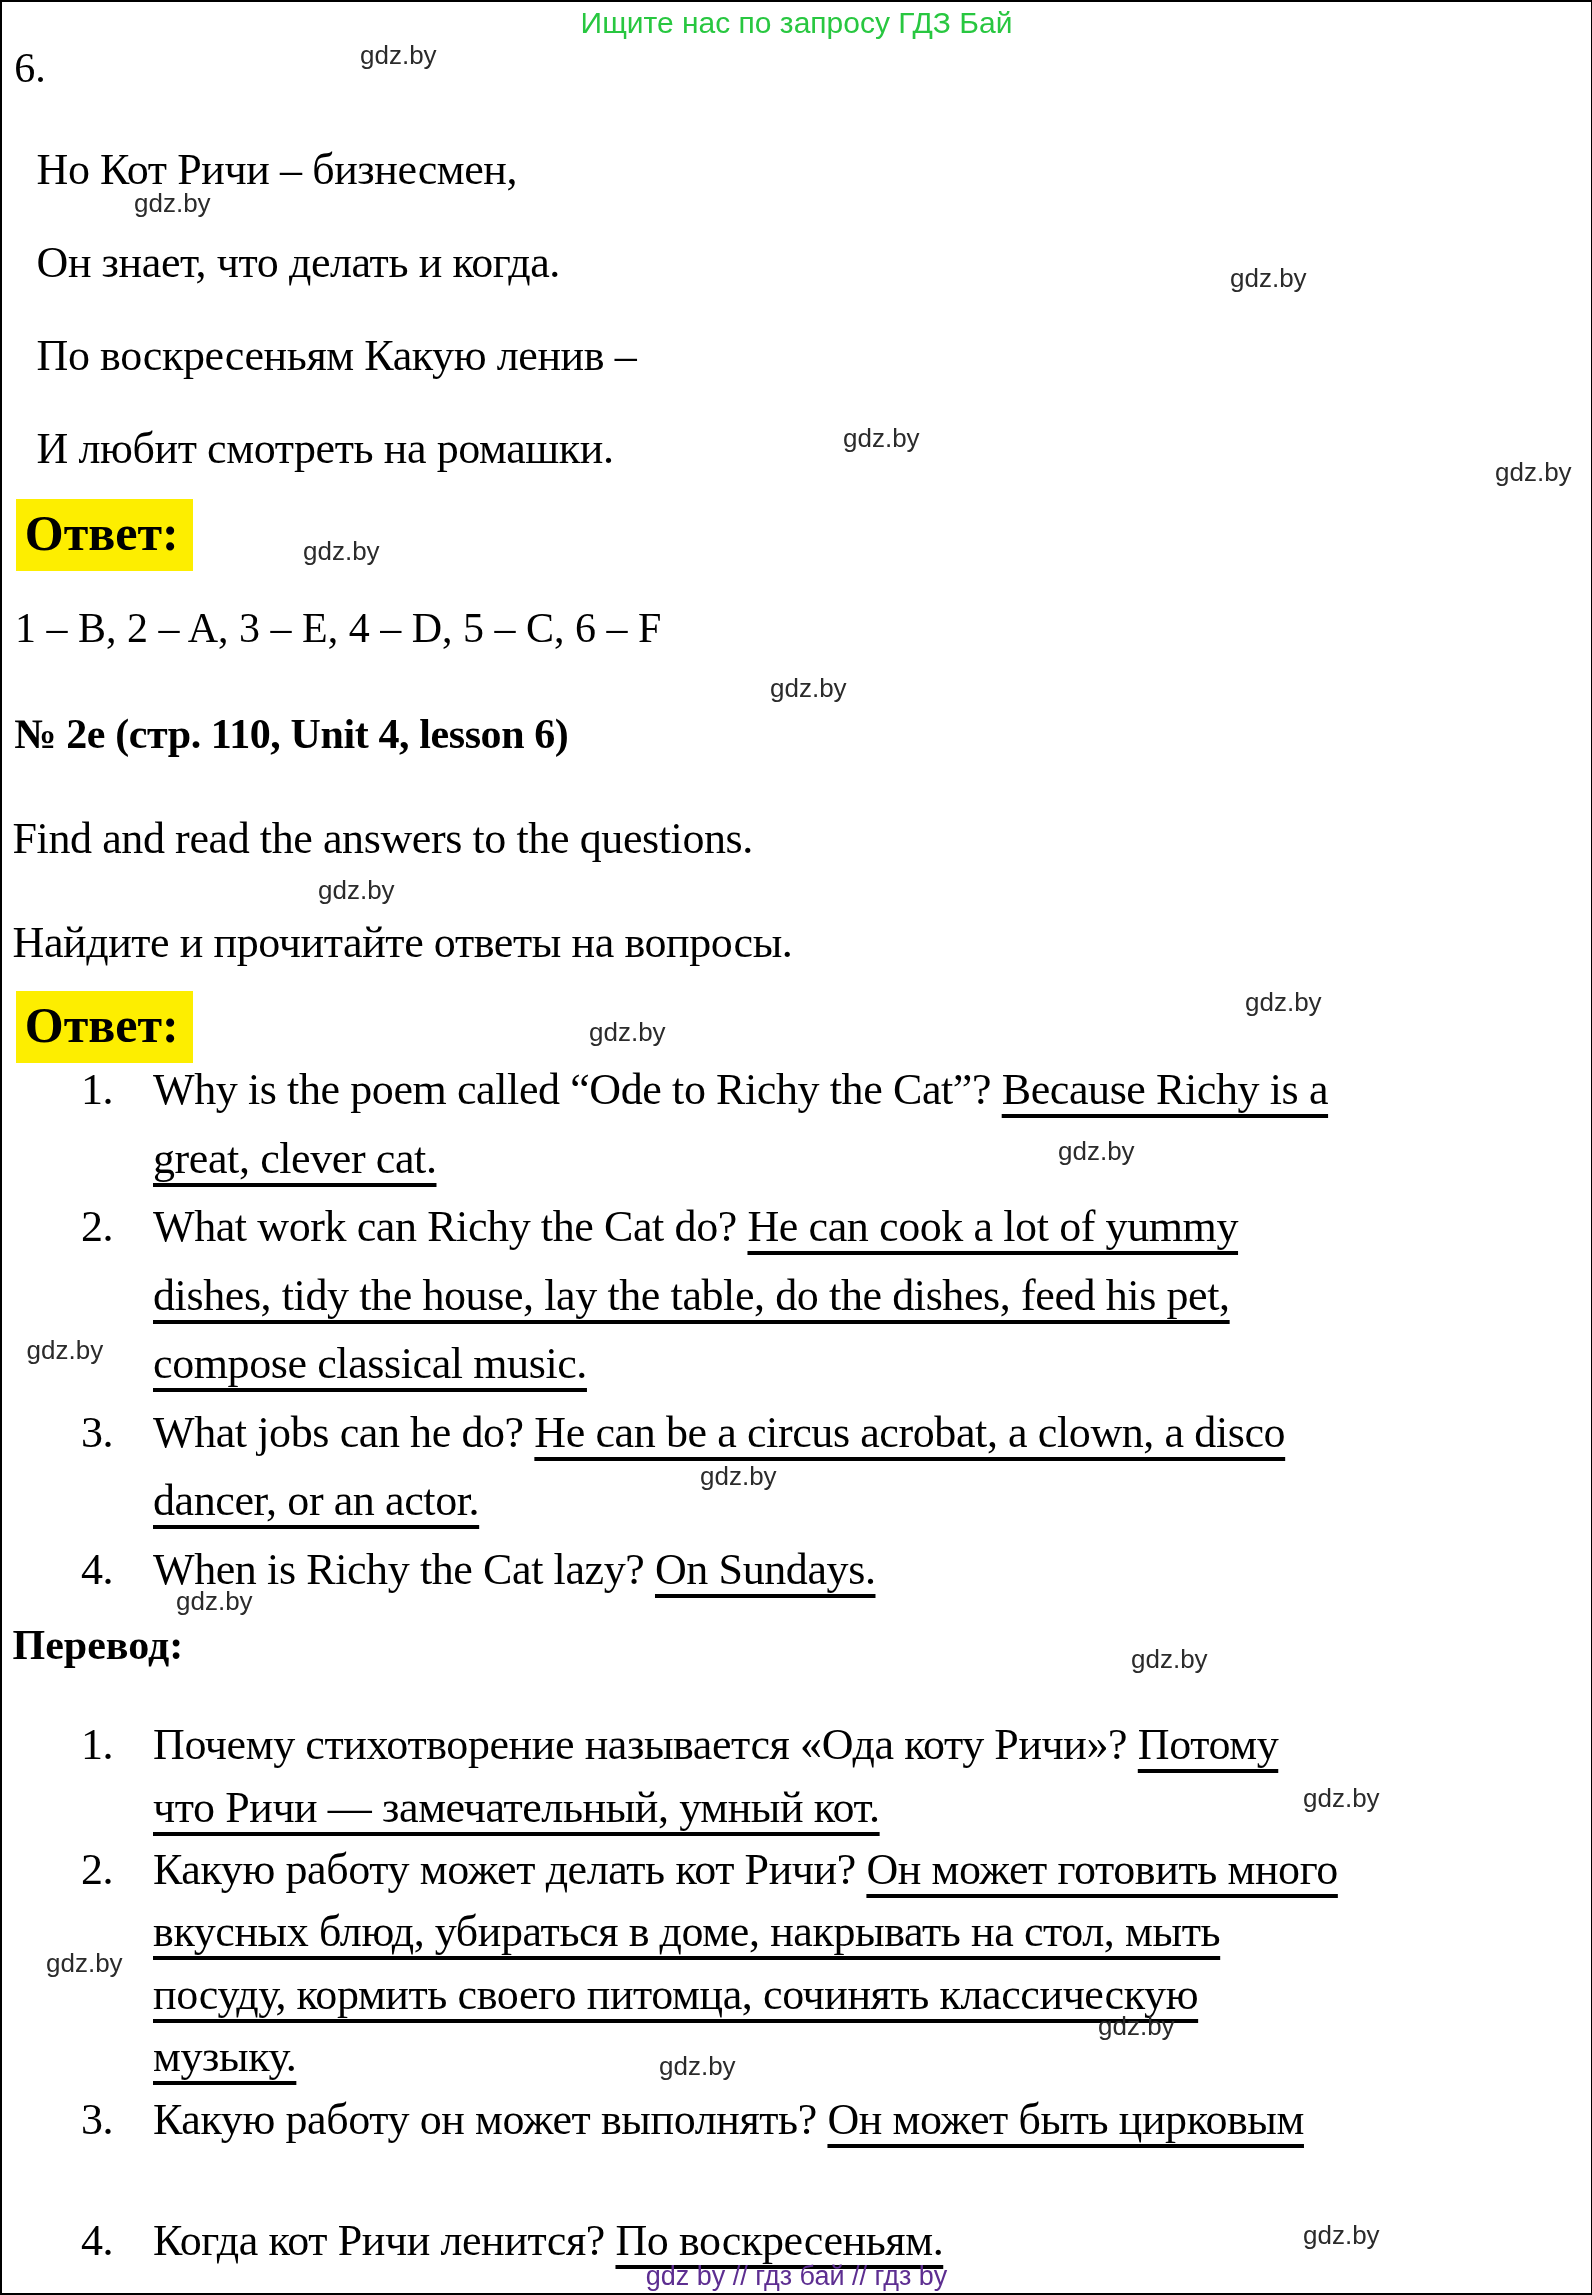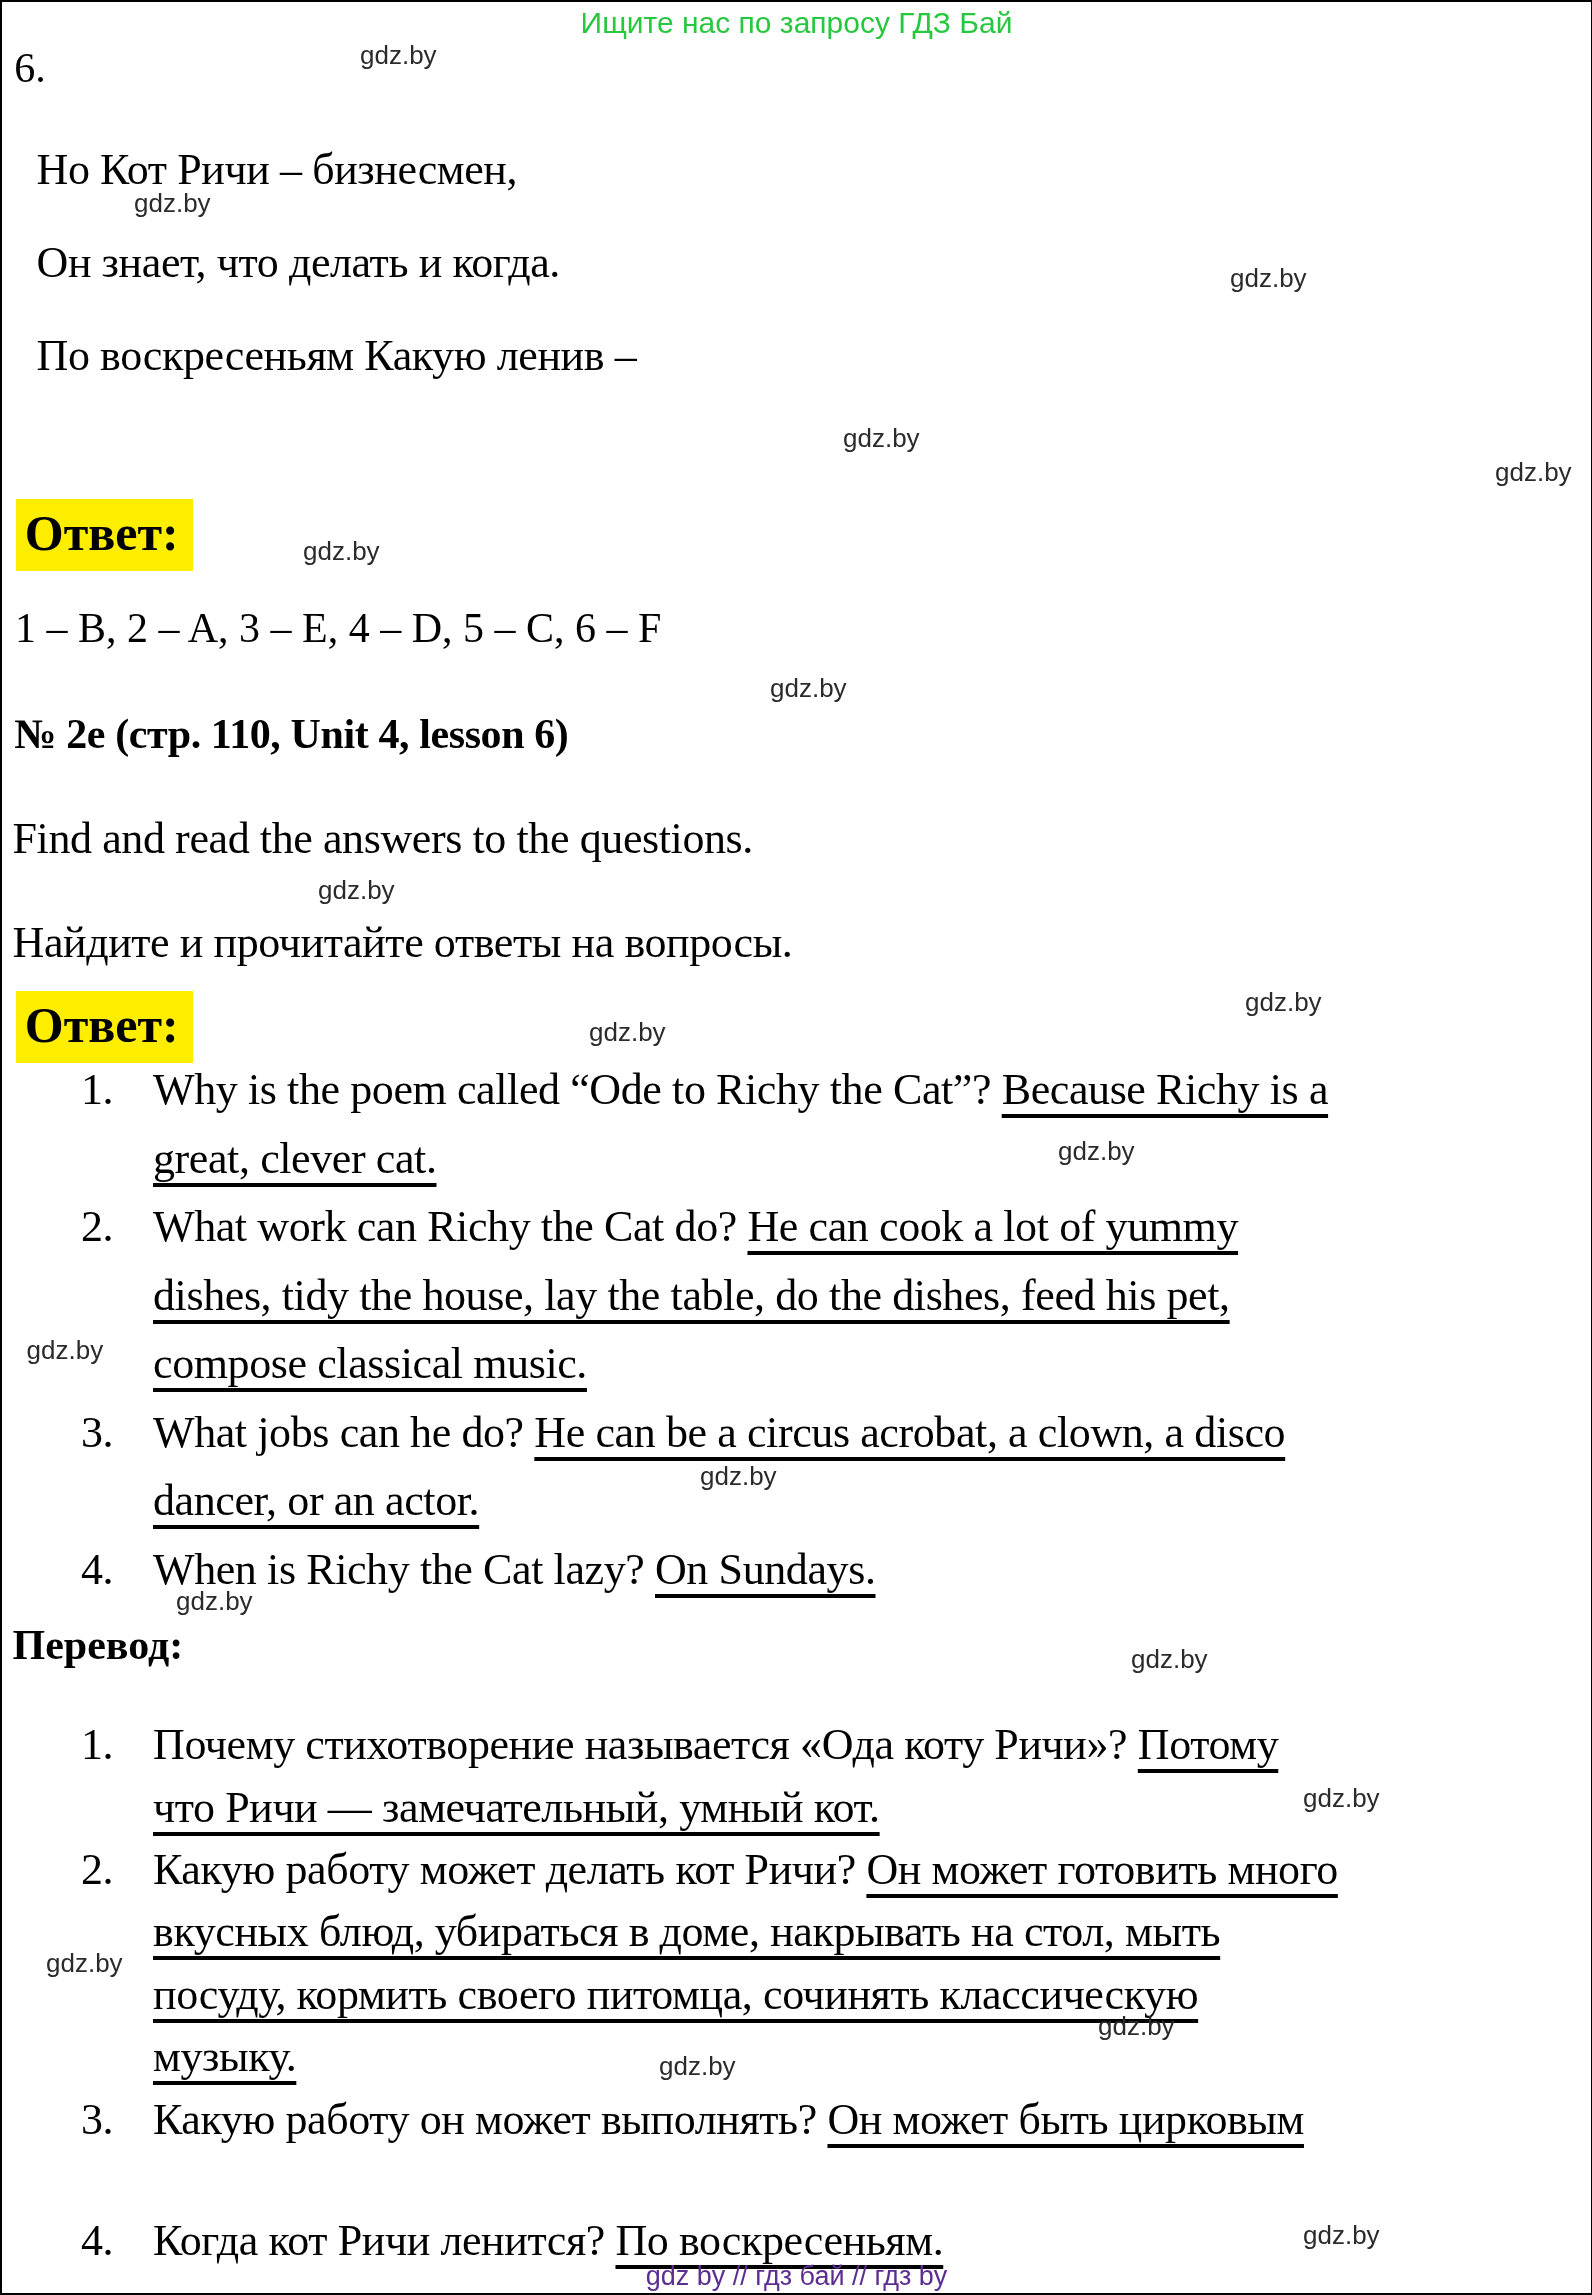--- a/index.html
+++ b/index.html
@@ -62,20 +62,21 @@
 <body>
 
 <div class="page">
 
   <div class="abs promo">Ищите нас по запросу ГДЗ Бай</div>
   <div class="abs pagenum">6.</div>
 
   <div class="abs serif50 poem" style="top:144px">Но Кот Ричи – бизнесмен,</div>
   <div class="abs serif50 poem" style="top:237px">Он знает, что делать и когда.</div>
   <div class="abs serif50 poem" style="top:330px">По воскресеньям Какую ленив –</div>
+  <div class="abs serif50 poem" style="top:423px">И любит смотреть на ромашки.</div>
 
   <div class="abs hl" style="top:497px">Ответ:</div>
   <div class="abs key">1 – B, 2 – A, 3 – E, 4 – D, 5 – C, 6 – F</div>
 
   <div class="abs heading">№ 2e (стр. 110, Unit 4, lesson 6)</div>
   <div class="abs serif50 task" style="top:813px">Find and read the answers to the questions.</div>
   <div class="abs serif50 task" style="top:917px">Найдите и прочитайте ответы на вопросы.</div>
   <div class="abs hl" style="top:989px">Ответ:</div>
 
   <div class="abs line" style="top:1064px">

